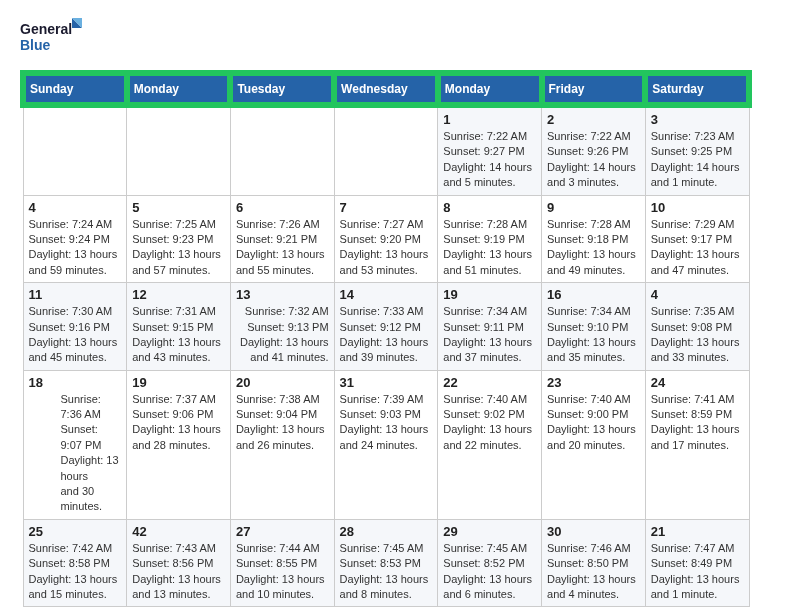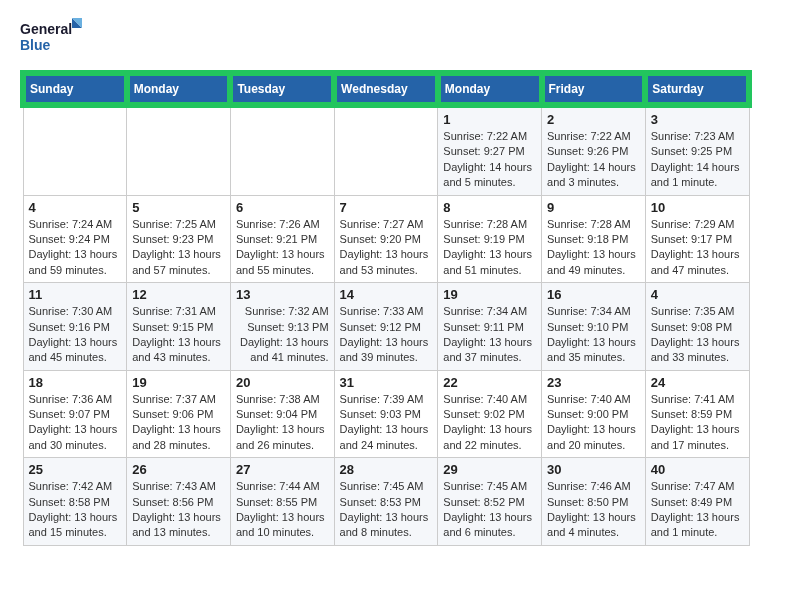--- a/index.html
+++ b/index.html
@@ -238,21 +238,21 @@
             <span class="day-number">4</span>
             <div class="day-info" style="white-space: pre-line;">Sunrise: 7:35 AM
 Sunset: 9:08 PM
 Daylight: 13 hours
 and 33 minutes.</div>
           </td>
         </tr>
         <tr>
           <td>
             <span class="day-number">18</span>
-            <div class="day-info" style="white-space: pre-line;">Sunrise: 7:36 AM
+            <div class="day-info" style="white-space: pre-line; margin-left: 32px;">Sunrise: 7:36 AM
 Sunset: 9:07 PM
 Daylight: 13 hours
 and 30 minutes.</div>
           </td>
           <td>
             <span class="day-number">19</span>
             <div class="day-info" style="white-space: pre-line;">Sunrise: 7:37 AM
 Sunset: 9:06 PM
 Daylight: 13 hours
 and 28 minutes.</div>
@@ -295,21 +295,21 @@
         </tr>
         <tr>
           <td>
             <span class="day-number">25</span>
             <div class="day-info" style="white-space: pre-line;">Sunrise: 7:42 AM
 Sunset: 8:58 PM
 Daylight: 13 hours
 and 15 minutes.</div>
           </td>
           <td>
-            <span class="day-number">26</span>
+            <span class="day-number">42</span>
             <div class="day-info" style="white-space: pre-line;">Sunrise: 7:43 AM
 Sunset: 8:56 PM
 Daylight: 13 hours
 and 13 minutes.</div>
           </td>
           <td>
             <span class="day-number">27</span>
             <div class="day-info" style="white-space: pre-line;">Sunrise: 7:44 AM
 Sunset: 8:55 PM
 Daylight: 13 hours
@@ -330,21 +330,21 @@
 and 6 minutes.</div>
           </td>
           <td>
             <span class="day-number">30</span>
             <div class="day-info" style="white-space: pre-line;">Sunrise: 7:46 AM
 Sunset: 8:50 PM
 Daylight: 13 hours
 and 4 minutes.</div>
           </td>
           <td>
-            <span class="day-number">40</span>
+            <span class="day-number">21</span>
             <div class="day-info" style="white-space: pre-line;">Sunrise: 7:47 AM
 Sunset: 8:49 PM
 Daylight: 13 hours
 and 1 minute.</div>
           </td>
         </tr>
       </tbody>
   </table>
 </div>
 

